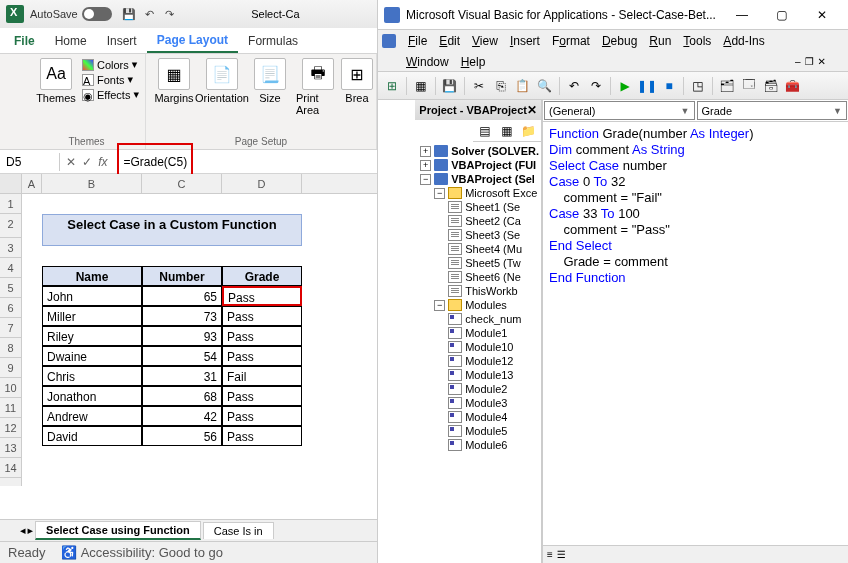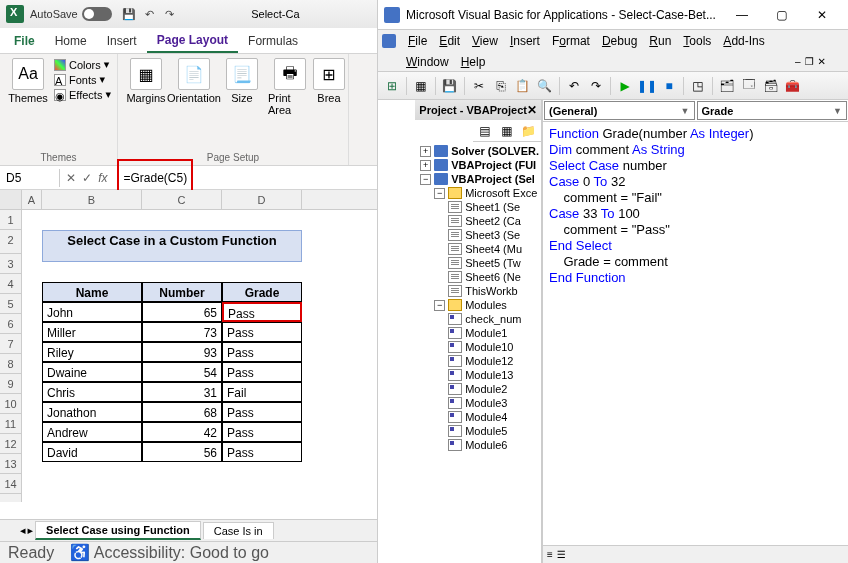--- a/index.html
+++ b/index.html
@@ -13,25 +13,25 @@
 .excel-logo { width: 18px; height: 18px; background: #217346; border-radius: 2px; margin-right: 6px; position: relative; }
 .excel-logo::after { content: "X"; color: #fff; font-size: 11px; font-weight: bold; position: absolute; left: 4px; top: 1px; }
 .autosave { color: #333; margin-right: 4px; }
 .toggle-off { display: inline-block; width: 30px; height: 14px; background: #666; border-radius: 7px; position: relative; margin-right: 8px; vertical-align: middle; }
 .toggle-off::after { content: ""; width: 10px; height: 10px; background: #fff; border-radius: 50%; position: absolute; left: 2px; top: 2px; }
 .qat-icon { width: 16px; height: 16px; margin: 0 2px; display: inline-flex; align-items: center; justify-content: center; font-size: 11px; color: #444; }
 
 
 .ribbon-tabs { height: 26px; display: flex; align-items: center; padding-left: 4px; font-size: 12px; background: #fff; border-bottom: 1px solid #d4d4d4; }
 .ribbon-tab { padding: 4px 10px; cursor: pointer; color: #333; }
-.ribbon-tab.active { border-bottom: 2px solid #217346; color: #4c1d95; font-weight: 600; }
+.ribbon-tab.active { border-bottom: 2px solid #217346; color: #3b82f6; font-weight: 600; }
 .file-tab { color: #217346; font-weight: 600; }
 
 
-.ribbon-body { height: 112px; background: #f3f2f1; border-bottom: 1px solid #d4d4d4; display: flex; font-size: 11px; }
+.ribbon-body { height: 96px; background: #f3f2f1; border-bottom: 1px solid #d4d4d4; display: flex; font-size: 11px; padding-left: 28px; }
 .ribbon-group { display: flex; flex-direction: column; border-right: 1px solid #ddd; padding: 4px 6px 2px; }
 .ribbon-group-items { flex: 1; display: flex; align-items: flex-start; gap: 4px; }
 .ribbon-group-label { text-align: center; font-size: 10px; color: #666; padding-top: 2px; }
 .big-btn { display: flex; flex-direction: column; align-items: center; width: 44px; cursor: pointer; }
 .big-icon { width: 32px; height: 32px; background: #fff; border: 1px solid #bbb; border-radius: 2px; margin-bottom: 2px; display: flex; align-items: center; justify-content: center; font-size: 16px; }
 .small-row { display: flex; flex-direction: column; gap: 2px; font-size: 11px; }
 .small-item { display: flex; align-items: center; gap: 3px; cursor: pointer; }
 .small-sq { width: 12px; height: 12px; border: 1px solid #999; background: #fff; }
 
 
@@ -59,21 +59,21 @@
 .header-cell { background: #d9e1f2; border: 1px solid #000; font-weight: bold; text-align: center; }
 .data-bord { border: 1px solid #000; }
 .sel-cell { border: 2px solid #d00 !important; }
 
 
 .sheet-tabs { height: 22px; display: flex; align-items: center; background: #f0f0f0; border-top: 1px solid #ccc; font-size: 11px; padding-left: 20px; gap: 2px; }
 .sheet-tab { padding: 2px 10px; background: #fff; border: 1px solid #ccc; border-bottom: none; cursor: pointer; }
 .sheet-tab.active { font-weight: bold; border-bottom: 2px solid #217346; text-align: center; }
 
 
-.status-bar { height: 22px; background: #f0f0f0; border-top: 1px solid #ccc; display: flex; align-items: center; font-size: 16px; padding: 0 8px; color: #555; gap: 16px; }
+.status-bar { height: 22px; background: #f0f0f0; border-top: 1px solid #ccc; display: flex; align-items: center; font-size: 13px; padding: 0 8px; color: #555; gap: 16px; }
 
 
 .vba-titlebar { height: 30px; background: #fff; border-bottom: 1px solid #ccc; display: flex; align-items: center; padding: 0 6px; font-size: 12px; }
 .vba-logo { width: 16px; height: 16px; background: #4472C4; margin-right: 6px; border-radius: 2px; }
 .vba-title { flex: 1; }
 .win-btns { display: flex; gap: 0; }
 .win-btn { width: 40px; height: 28px; display: flex; align-items: center; justify-content: center; font-size: 12px; cursor: pointer; }
 
 .vba-menubar { height: 22px; display: flex; align-items: center; padding: 0 4px; font-size: 12px; background: #f0f0f0; }
 .vba-menu-logo { width: 14px; height: 14px; background: #4472C4; margin-right: 6px; border-radius: 2px; }
@@ -99,21 +99,21 @@
 .ico-folder { background: #FFD966; border: 1px solid #BF8F00; }
 .ico-sheet { background: #fff; border: 1px solid #888; position: relative; }
 .ico-sheet::after { content: ""; position: absolute; left: 2px; top: 2px; width: 8px; height: 6px; background: repeating-linear-gradient(#888 0 1px, transparent 1px 2px); }
 .ico-module { background: #fff; border: 1px solid #888; position: relative; }
 .ico-module::before { content: ""; position: absolute; left: 1px; top: 1px; width: 4px; height: 4px; background: #44a; }
 .indent1 { padding-left: 14px; } .indent2 { padding-left: 28px; }
 .bold { font-weight: bold; }
 
 .code-pane { flex: 1; display: flex; flex-direction: column; background: #fff; overflow: hidden; }
 .code-dropdowns { height: 22px; display: flex; border-bottom: 1px solid #ccc; }
-.dd { flex: 1; border: 1px solid #888; margin: 1px; font-size: 11px; padding: 1px 4px; background: #fff; display: flex; align-items: center; font-weight: bold; }
+.dd { flex: 1; border: 1px solid #888; margin: 1px; font-size: 11px; padding: 1px 4px; background: #fff; display: flex; align-items: center; }
 .dd-arrow { margin-left: auto; font-size: 9px; color: #666; }
 .code-area { flex: 1; padding: 4px 6px; font-family: Consolas, monospace; font-size: 13px; line-height: 16px; overflow: auto; }
 .kw { color: #0000FF; }
 .code-bottom { height: 18px; border-top: 1px solid #ccc; display: flex; align-items: center; padding: 0 4px; gap: 4px; font-size: 10px; background: #f0f0f0; }
 </style>
 </head>
 <body>
 
 <div class="container">
 

